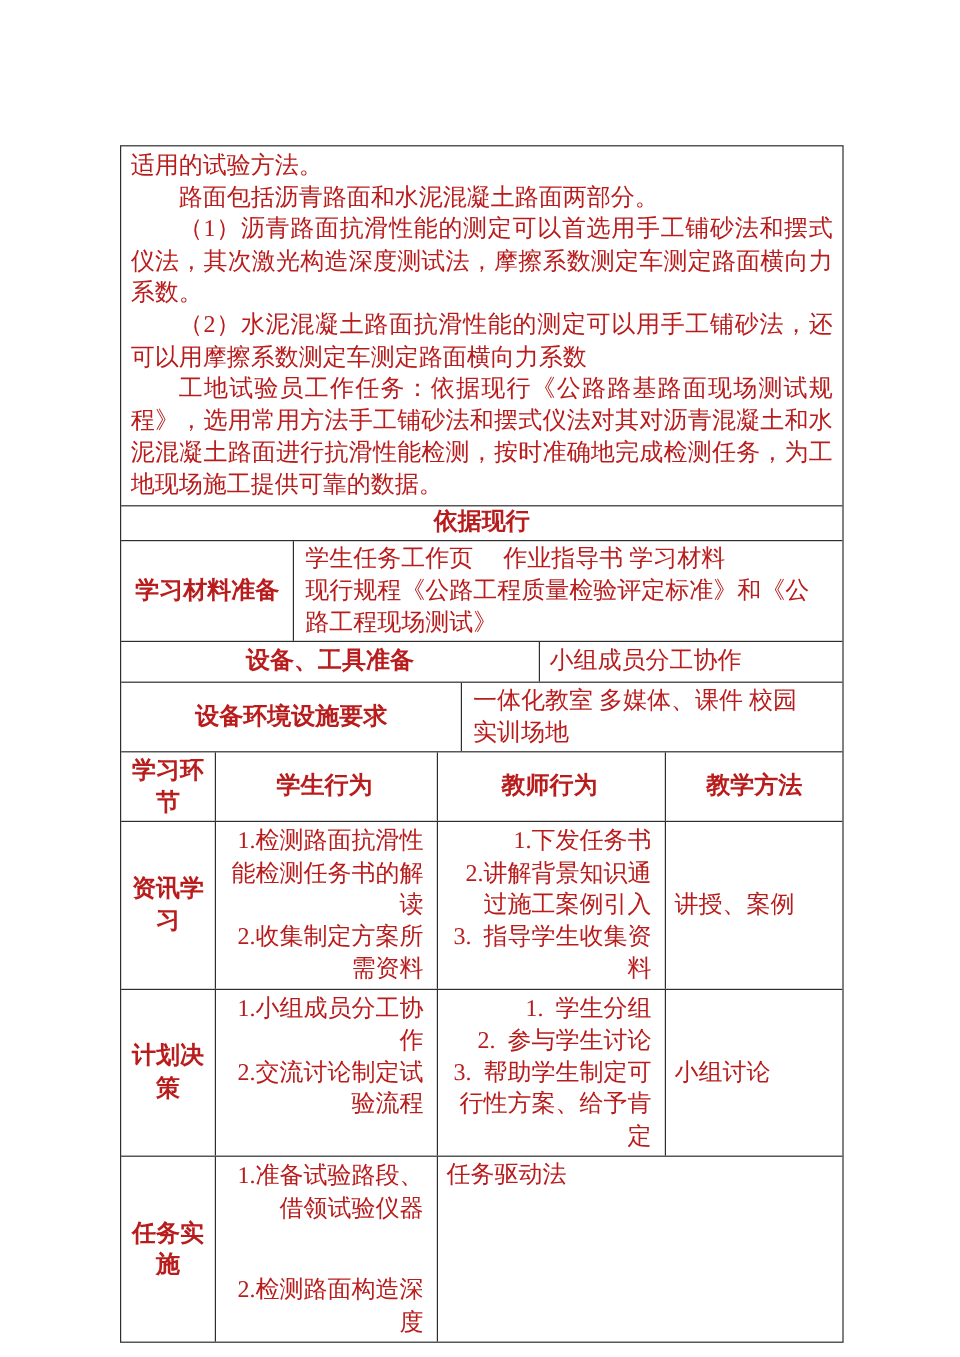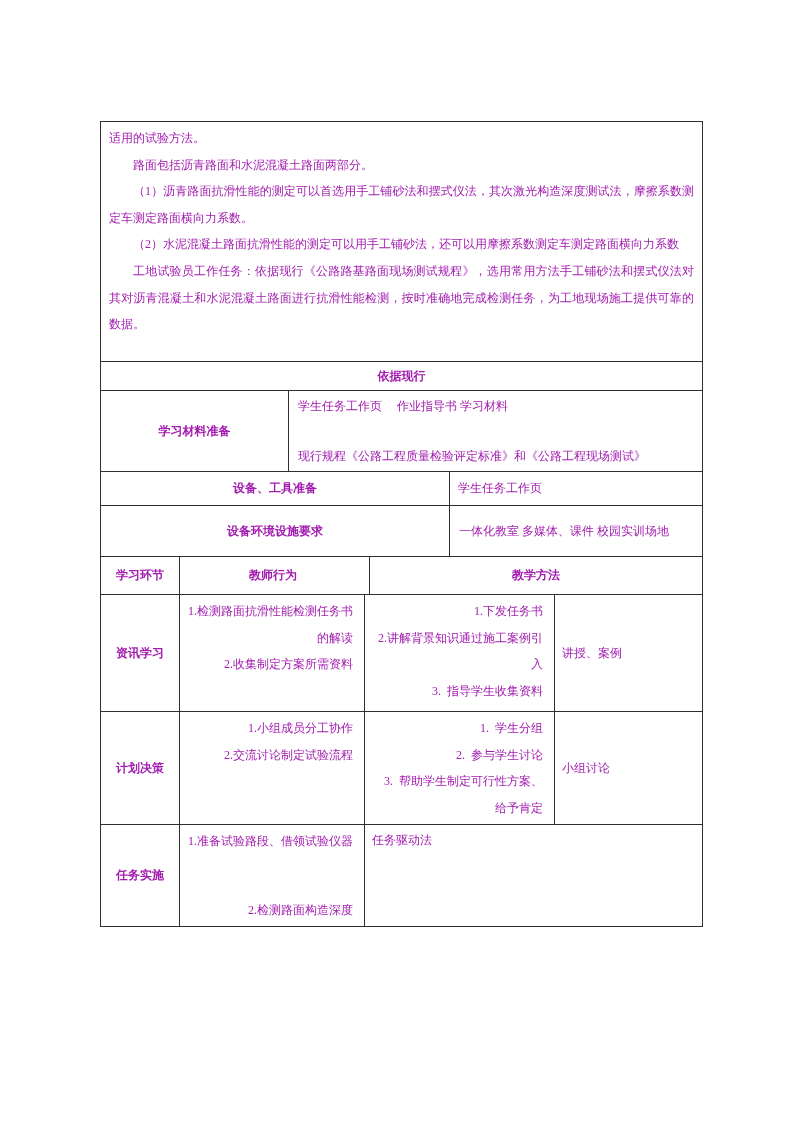--- a/index.html
+++ b/index.html
@@ -6,22 +6,22 @@
     margin: 0;
     padding: 0;
     background: #ffffff;
   }
   .page {
     position: relative;
     width: 800px;
     height: 1131px;
     background: #ffffff;
     font-family: "Liberation Serif", "DejaVu Serif", serif;
-    color: #a21caf;
-    font-size: 12px;
+    color: #b91c1c;
+    font-size: 20px;
     overflow: hidden;
   }
   .tbl {
     position: absolute;
     left: 100px;
     top: 121px;
     width: 603px;
     border: 1px solid #2e2e2e;
     box-sizing: border-box;
   }
@@ -121,30 +121,31 @@
     <div class="row materials-row">
       <div class="cell label-cell label-col">学习材料准备</div>
       <div class="cell flex1 content-col">
         <div class="item pw">学生任务工作页　 作业指导书 学习材料</div>
         <div class="item pw">现行规程《公路工程质量检验评定标准》和《公路工程现场测试》</div>
       </div>
     </div>
 
     <div class="row equipment-row">
       <div class="cell label-cell label-col">设备、工具准备</div>
-      <div class="cell flex1 content-col pw">学生任务工作页</div>
+      <div class="cell flex1 content-col pw">小组成员分工协作</div>
     </div>
 
     <div class="row environment-row">
       <div class="cell label-cell label-col">设备环境设施要求</div>
       <div class="cell flex1 content-col pw">一体化教室 多媒体、课件 校园实训场地</div>
     </div>
 
     <div class="row header-row">
       <div class="cell c1">学习环节</div>
+      <div class="cell c2">学生行为</div>
       <div class="cell c3">教师行为</div>
       <div class="cell c4">教学方法</div>
     </div>
 
     <div class="row step-row step-row-1">
       <div class="cell label-cell stage-col">资讯学习</div>
       <div class="cell c2 content">
         <div class="item pw">1.检测路面抗滑性能检测任务书的解读</div>
         <div class="item pw">2.收集制定方案所需资料</div>
       </div>

